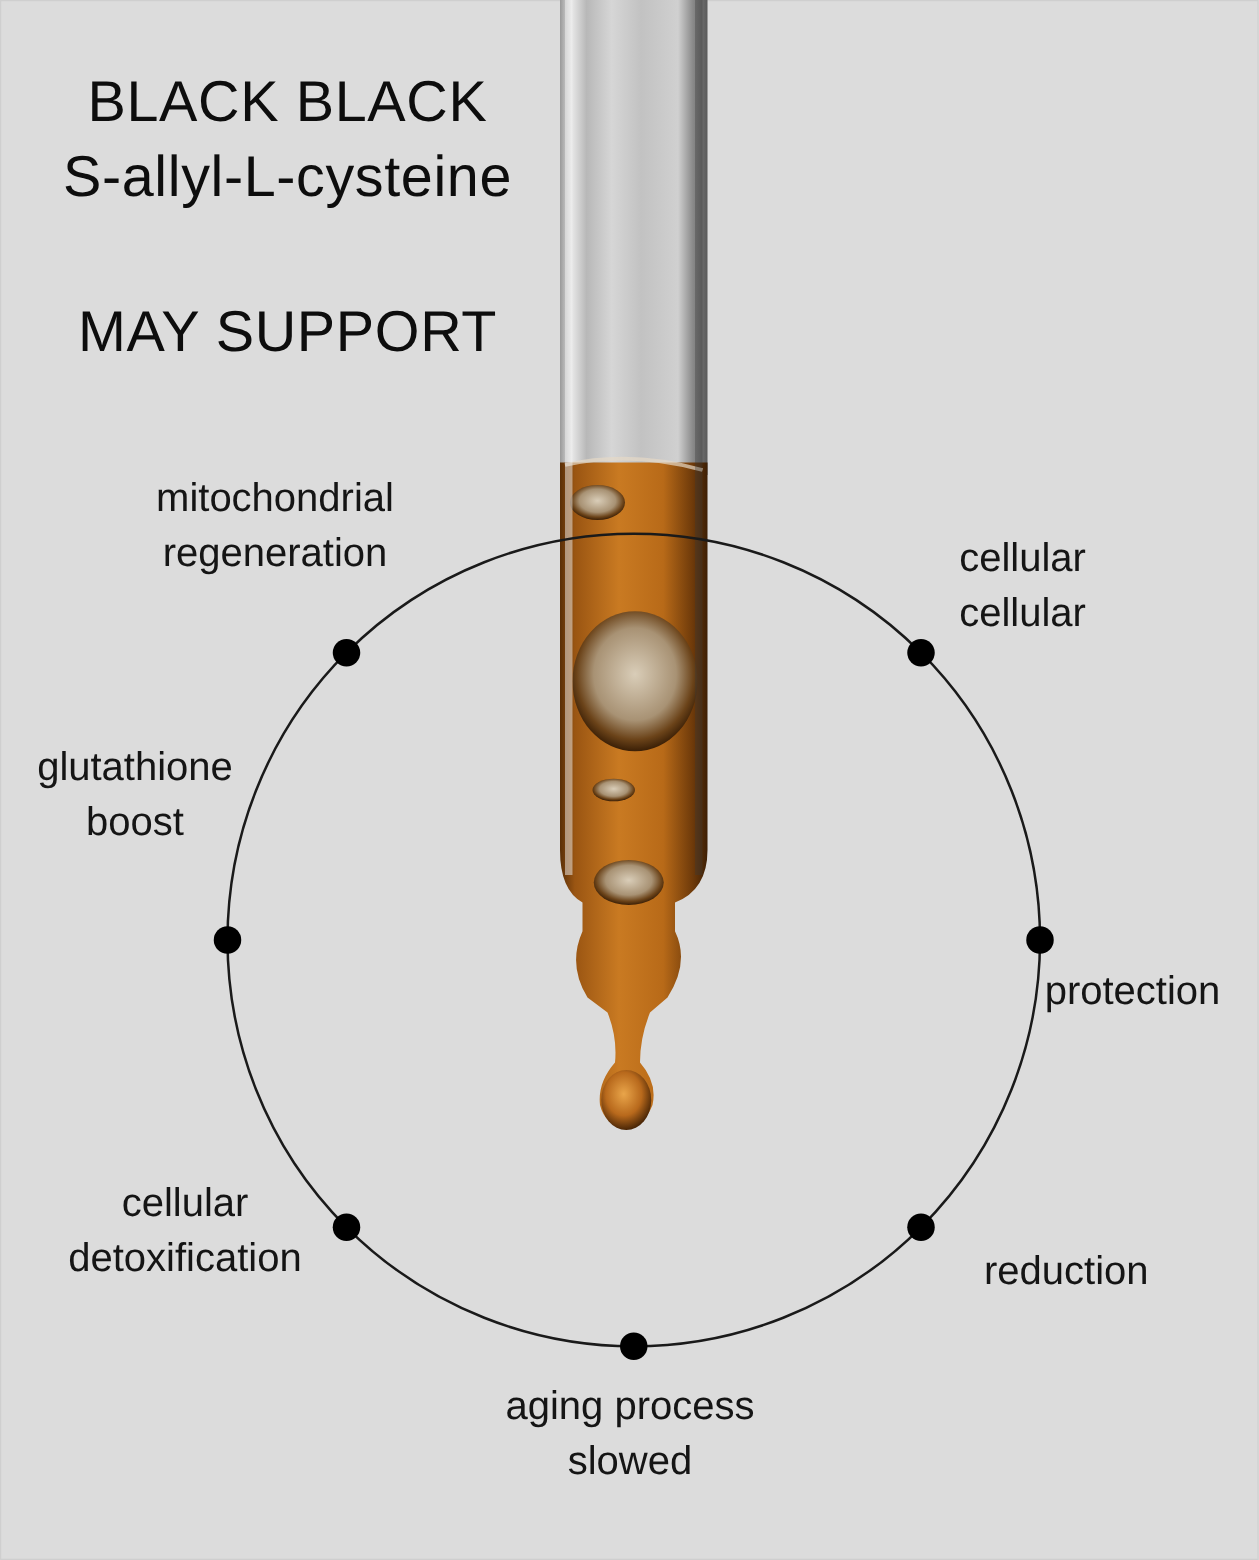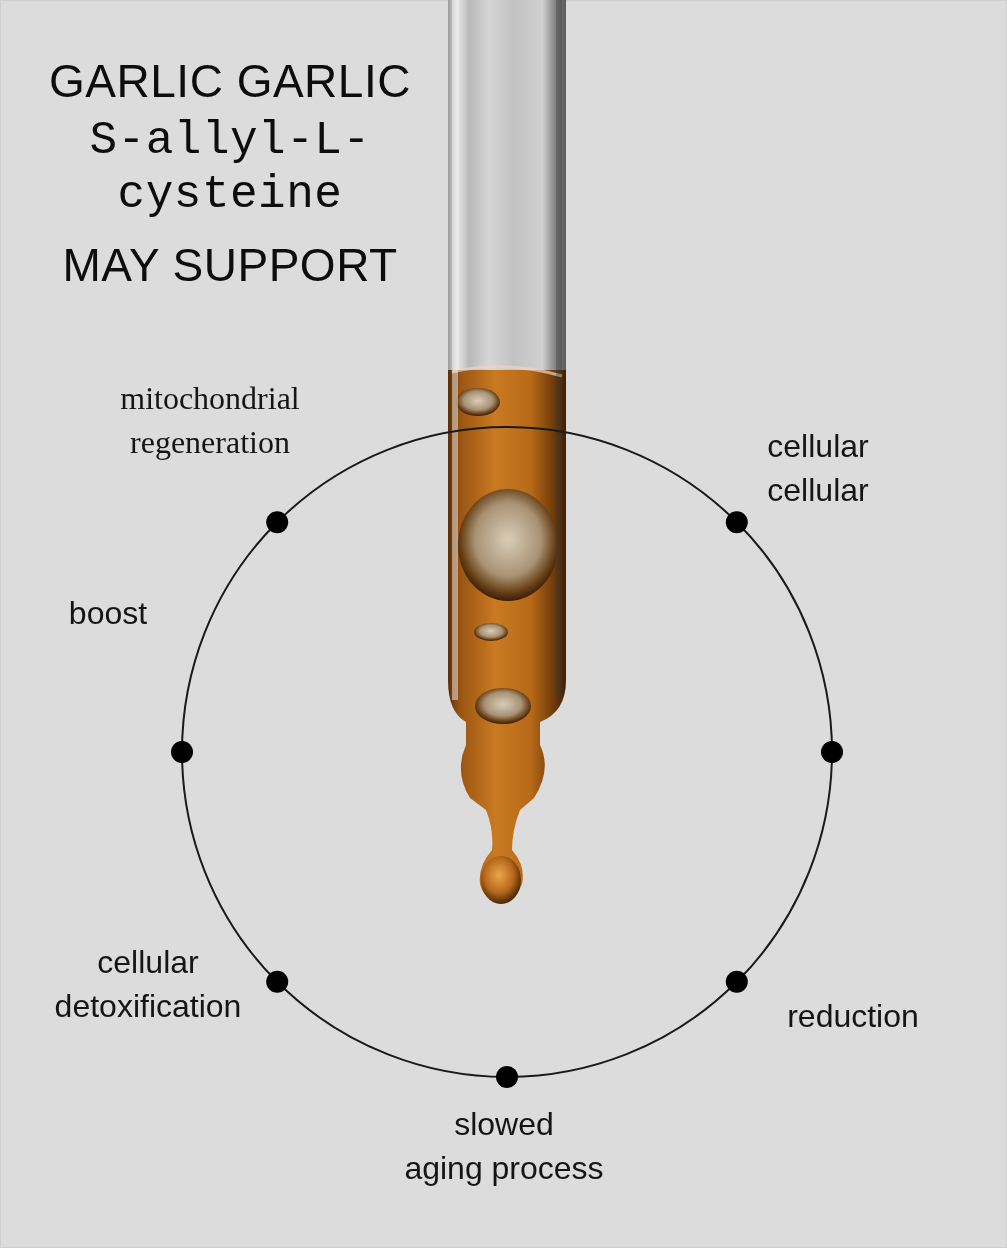--- a/index.html
+++ b/index.html
@@ -12,34 +12,34 @@
   }
   .frame {
     position: absolute; left: 0; top: 0; width: 1005px; height: 1246px;
     border: 1px solid #cfcfcf;
   }
   .title {
     position: absolute; left: 30px; width: 400px; text-align: center;
     font-size: 46px; line-height: 54px; color: #0d0d0d; letter-spacing: 0.5px;
   }
   #t1 { top: 54px; }
-  #t2 { top: 114px; font-family: Liberation Mono, monospace; }
+  #t2 { top: 114px; }
   #t3 { top: 238px; }
   .label {
     position: absolute; text-align: center; font-size: 32px; line-height: 44px;
     color: #151515; white-space: nowrap;
   }
   svg#diagram { position: absolute; left: 0; top: 0; }
 </style>
 </head>
 <body>
 
 <div class="frame"></div>
 
-<div class="title" id="t1">GARLIC GARLIC</div>
+<div class="title" id="t1">BLACK BLACK</div>
 <div class="title" id="t2">S-allyl-L-cysteine</div>
 <div class="title" id="t3">MAY SUPPORT</div>
 
 <svg id="diagram" width="1007" height="1248" viewBox="0 0 1007 1248">
   <defs>
     <linearGradient id="glassGrad" x1="0" y1="0" x2="1" y2="0">
       <stop offset="0" stop-color="#9a9a9a"></stop>
       <stop offset="0.08" stop-color="#e8e8e8"></stop>
       <stop offset="0.18" stop-color="#b8b8b8"></stop>
       <stop offset="0.35" stop-color="#d6d6d6"></stop>
@@ -87,36 +87,38 @@
       <circle cx="277.2" cy="522.2" r="11" fill="#000000"></circle>
       <circle cx="736.8" cy="522.2" r="11" fill="#000000"></circle>
       <circle cx="182.0" cy="752.0" r="11" fill="#000000"></circle>
       <circle cx="832.0" cy="752.0" r="11" fill="#000000"></circle>
       <circle cx="277.2" cy="981.8" r="11" fill="#000000"></circle>
       <circle cx="736.8" cy="981.8" r="11" fill="#000000"></circle>
       <circle cx="507.0" cy="1077.0" r="11" fill="#000000"></circle>
     </g>
 </svg>
 
-<div class="label" style="left:70px; top:376px; width:280px;font-family:Liberation Serif, serif;">
+<div class="label" style="left:80px; top:376px; width:280px;">
   <div>mitochondrial</div>
   <div>regeneration</div>
 </div>
 <div class="label" style="left:718px; top:424px; width:200px;">
   <div>cellular</div>
   <div>cellular</div>
 </div>
 <div class="label" style="left:8px; top:591px; width:200px;">
+  <div>glutathione</div>
   <div>boost</div>
 </div>
 <div class="label" style="left:808px; top:770px; width:196px;">
+  <div>protection</div>
 </div>
 <div class="label" style="left:28px; top:940px; width:240px;">
   <div>cellular</div>
   <div>detoxification</div>
 </div>
 <div class="label" style="left:738px; top:994px; width:230px;">
   <div>reduction</div>
 </div>
 <div class="label" style="left:374px; top:1102px; width:260px;">
+  <div>aging process</div>
   <div>slowed</div>
-  <div>aging process</div>
 </div>
 
 </body></html>

